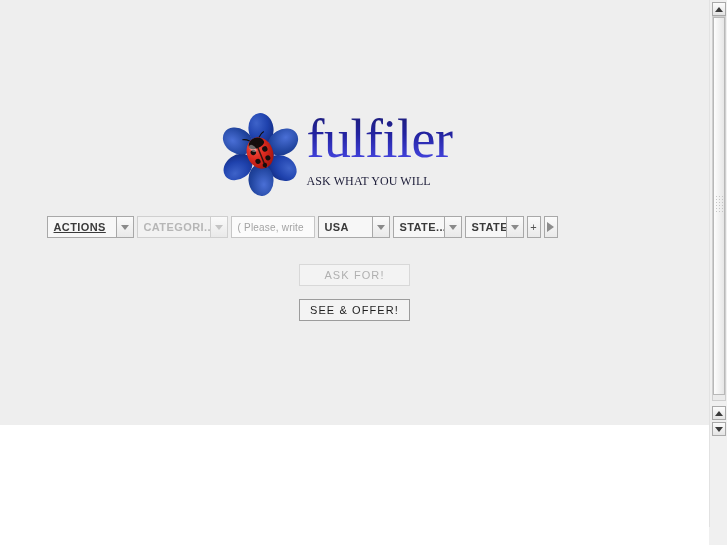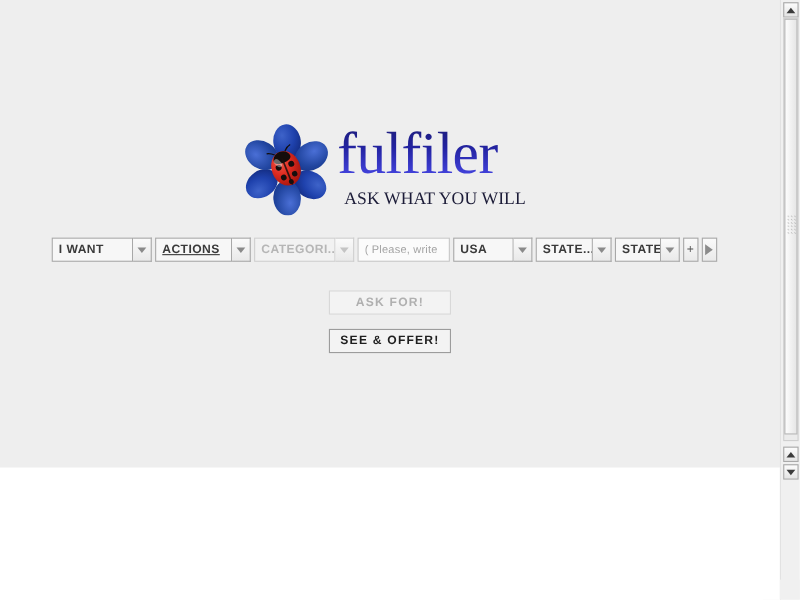--- a/index.html
+++ b/index.html
@@ -76,28 +76,28 @@
     background: linear-gradient(to bottom, #1b1b6e 0%, #2323a0 42%, #3f3fd6 78%, #5454e8 100%);
     -webkit-background-clip: text;
     background-clip: text;
     color: transparent;
     -webkit-text-fill-color: transparent;
     text-align: left;
     white-space: nowrap;
   }
   #brand-tagline {
     font-family: "Liberation Serif", serif;
-    font-size: 16px;
+    font-size: 12px;
     line-height: 18px;
     color: #1c1c38;
     letter-spacing: 0.1px;
     margin: 0;
     padding: 0;
     white-space: nowrap;
-    text-align: center;
+    text-align: left;
     width: 178px;
     margin-top: 2px;
   }
 
   
   #search-row {
     position: absolute;
     left: 0;
     top: 216px;
     width: 709px;
@@ -205,21 +205,21 @@
     top: 299px;
     width: 709px;
     text-align: center;
   }
   .big-btn {
     display: inline-block;
     width: 109px;
     height: 18px;
     line-height: 18px;
     font-size: 11px;
-    font-weight: bold;
+    font-weight: normal;
     letter-spacing: 1.1px;
     text-align: center;
     box-sizing: content-box;
     padding: 1px 0;
   }
   #btn-ask {
     border: 1px solid #d8d8d8;
     background: #f3f3f3;
     color: #b0b0b0;
   }
@@ -378,26 +378,20 @@
           <div id="brand-name">fulfiler</div>
           <div id="brand-tagline">ASK WHAT YOU WILL</div>
         </div>
 
       </div>
     </div>
 
     <div id="search-row">
       <div id="search-inner">
 
-        <div class="combo">
-          <div class="combo-field" style="width:74px;">I WANT</div>
-          <div class="combo-arrow">
-              <span class="tri"></span>
-            </div>
-        </div>
 
         <div class="combo">
           <div class="combo-field" style="width:70px;text-decoration:underline;">ACTIONS</div>
           <div class="combo-arrow">
               <span class="tri"></span>
             </div>
         </div>
 
         <div class="combo">
           <div class="combo-field disabled" style="width:74px;">CATEGORI...</div>

